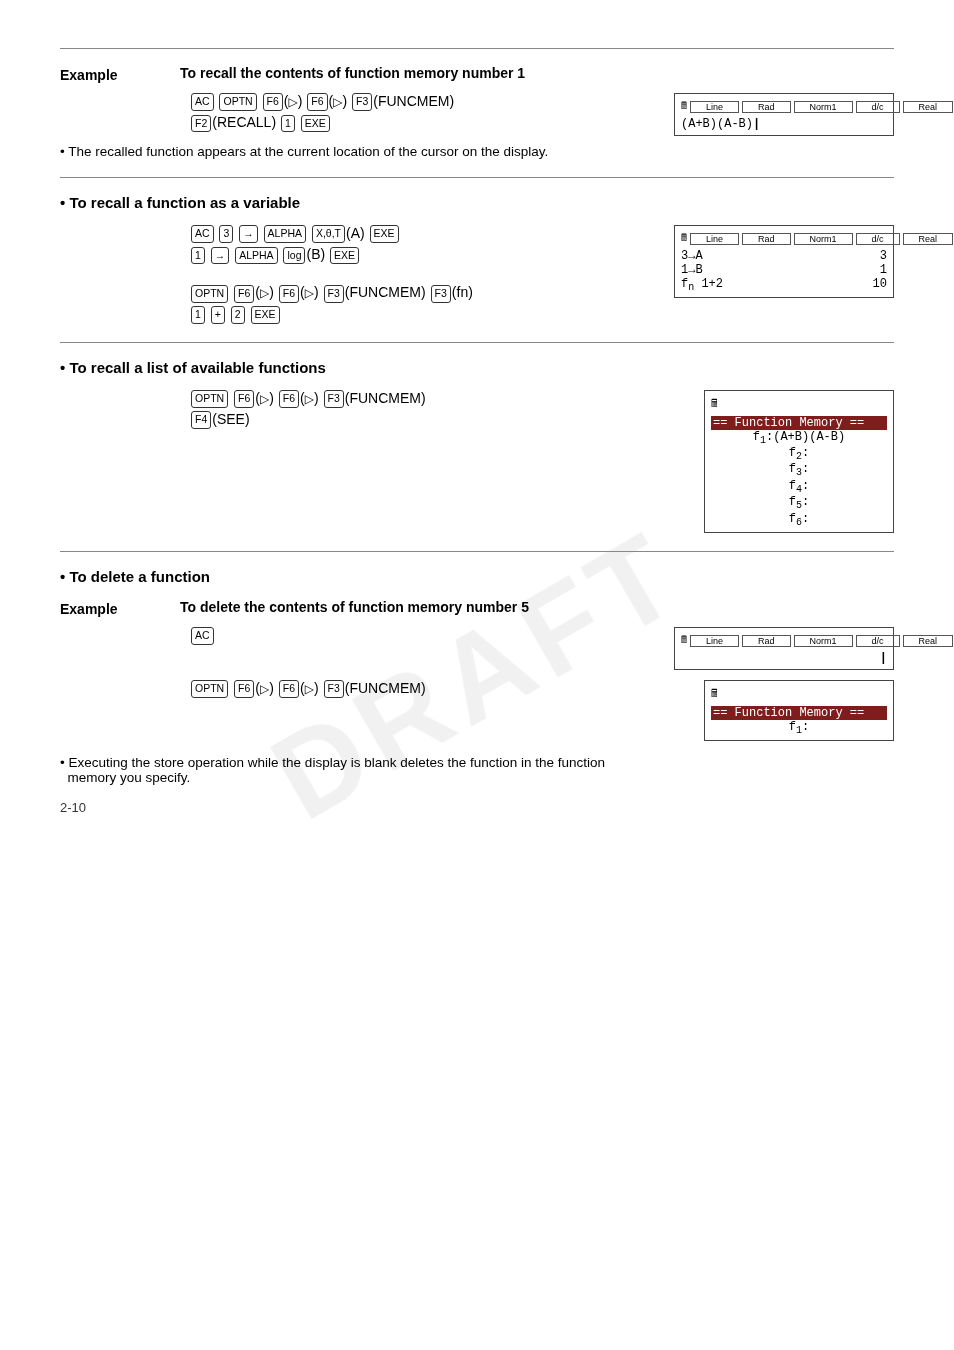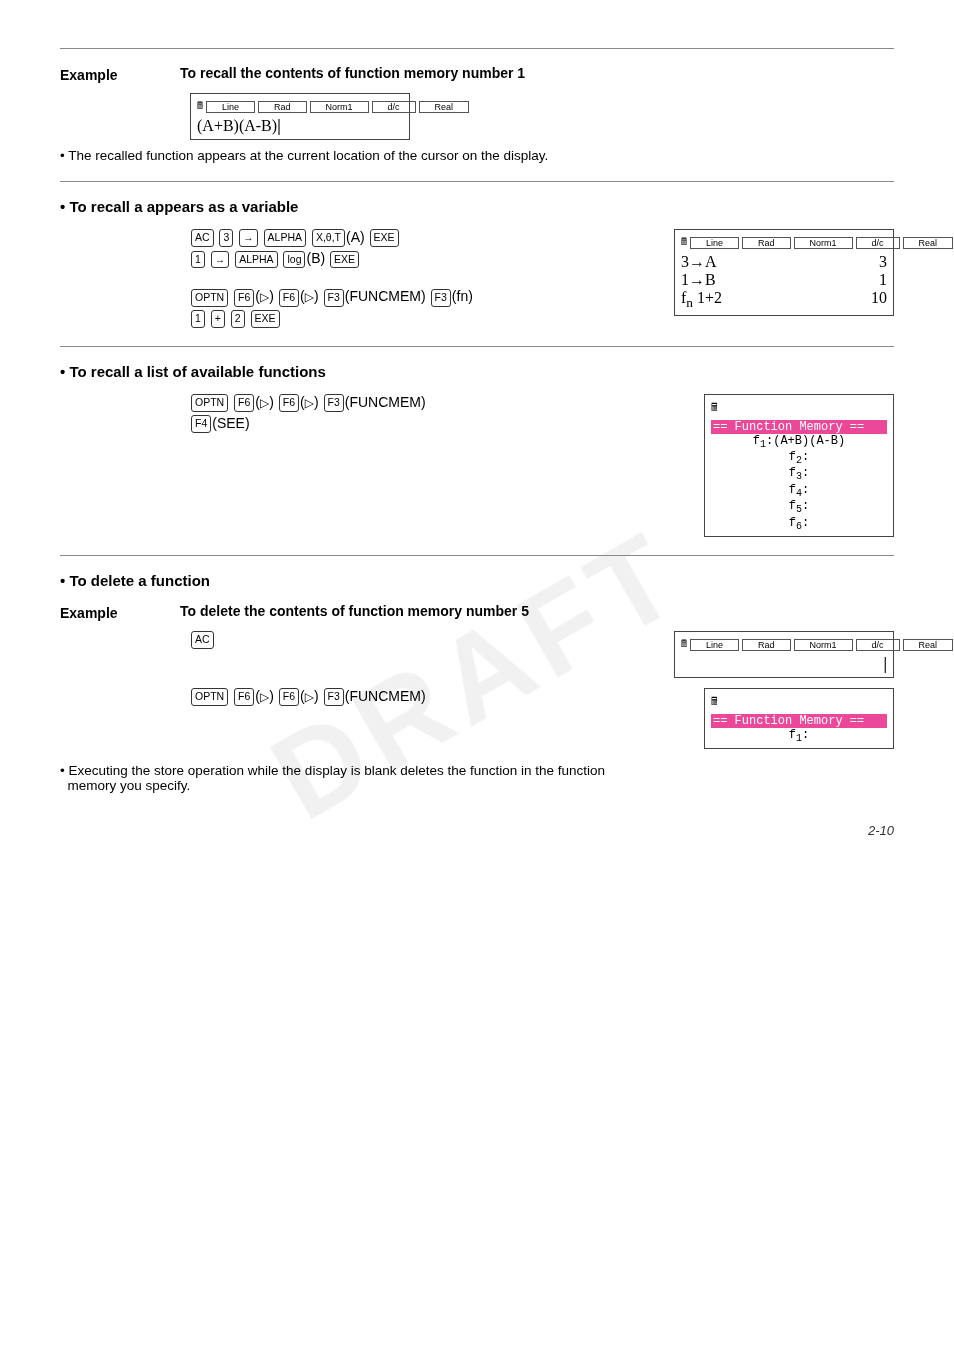--- a/index.html
+++ b/index.html
@@ -97,22 +97,22 @@
     .screen-header-icon {
       font-size: 10px;
     }
     .screen-header-tag {
       border: 1px solid #555;
       padding: 0 15px;
       font-size: 9px;
       font-family: Arial, sans-serif;
     }
     .screen-line {
-      font-family: Liberation Serif, serif;
-      font-size: 16px;
+      font-family: Liberation Mono, monospace;
+      font-size: 12px;
       white-space: pre;
       display: flex;
       justify-content: flex-end;
     }
     .screen-line-left { flex: 1; }
     .screen-line-right { margin-left: 6px; }
     .screen-cursor::after {
       content: '|';
       font-weight: bold;
     }
@@ -128,32 +128,31 @@
       vertical-align: top;
     }
     .func-mem-line {
       white-space: pre;
       font-size: 12px;
       font-family: 'Courier New', monospace;
       text-align: center;
     }
     .func-mem-title {
       color: #fff;
-      background: #ec4899;
+      background: #7f1d1d;
       font-family: 'Courier New', monospace;
       font-size: 12px;
       white-space: pre;
       padding: 0 2px;
     }
     .page-num {
-      text-align: right;
-      margin-top: 30px;
+      text-align: left;
+      margin-top: 15px;
       font-size: 13px;
       color: #333;
-      font-style: italic;
     }
     .watermark {
       position: fixed;
       top: 50%;
       left: 50%;
       transform: translate(-50%, -50%) rotate(-30deg);
       font-size: 120px;
       color: rgba(180,180,180,0.18);
       font-weight: bold;
       pointer-events: none;
@@ -172,20 +171,34 @@
   <hr>
 
   <div class="section">
 
     <div class="example-row">
       <div class="example-label">Example</div>
       <div class="example-desc">To recall the contents of function memory number 1</div>
     </div>
 
     <div class="keyseq-screen-row">
+      <div class="keyseq">
+        <div>
+          <span class="key key-sm">AC</span>
+          <span class="key key-sm">OPTN</span>
+          <span class="key key-sm">F6</span>(<span style="font-size:12px">▷</span>)
+          <span class="key key-sm">F6</span>(<span style="font-size:12px">▷</span>)
+          <span class="key key-sm">F3</span>(FUNCMEM)
+        </div>
+        <div style="margin-top:3px">
+          <span class="key key-sm">F2</span>(RECALL)
+          <span class="key key-sm">1</span>
+          <span class="key key-sm">EXE</span>
+        </div>
+      </div>
       <div class="screen">
         <div class="screen-header">
           <span class="screen-header-icon">🖩</span>
           <span class="screen-header-tag">Line</span>
           <span class="screen-header-tag">Rad</span>
           <span class="screen-header-tag">Norm1</span>
           <span class="screen-header-tag">d/c</span>
           <span class="screen-header-tag">Real</span>
         </div>
         <div class="screen-line">
@@ -193,21 +206,21 @@
         </div>
       </div>
     </div>
 
     <div class="note-text">• The recalled function appears at the current location of the cursor on the display.</div>
   </div>
 
   <hr>
 
   <div class="section">
-    <div class="section-title">• To recall a appears as a variable</div>
+    <div class="section-title">• To recall a function as a variable</div>
 
     <div class="keyseq-screen-row">
       <div class="keyseq">
         <div>
           <span class="key key-sm">AC</span>
           <span class="key key-sm">3</span>
           <span class="key key-sm">→</span>
           <span class="key key-sm">ALPHA</span>
           <span class="key key-sm">X,θ,T</span>(A)
           <span class="key key-sm">EXE</span>

